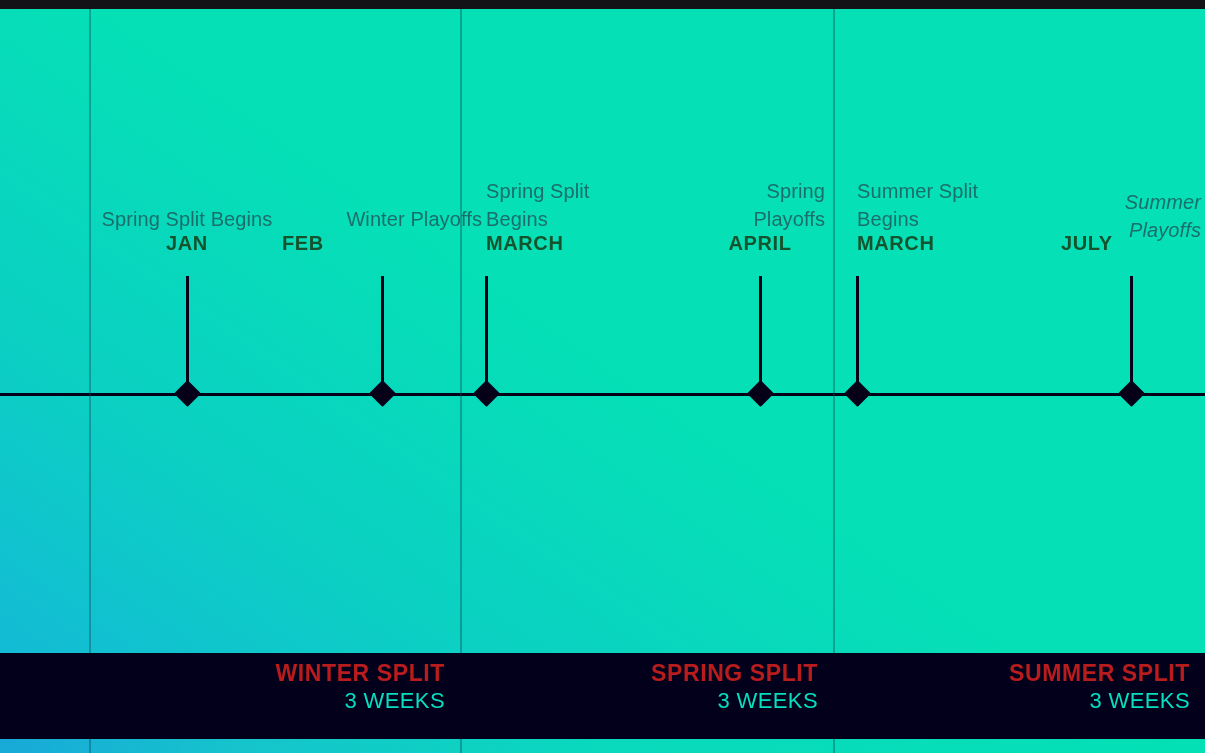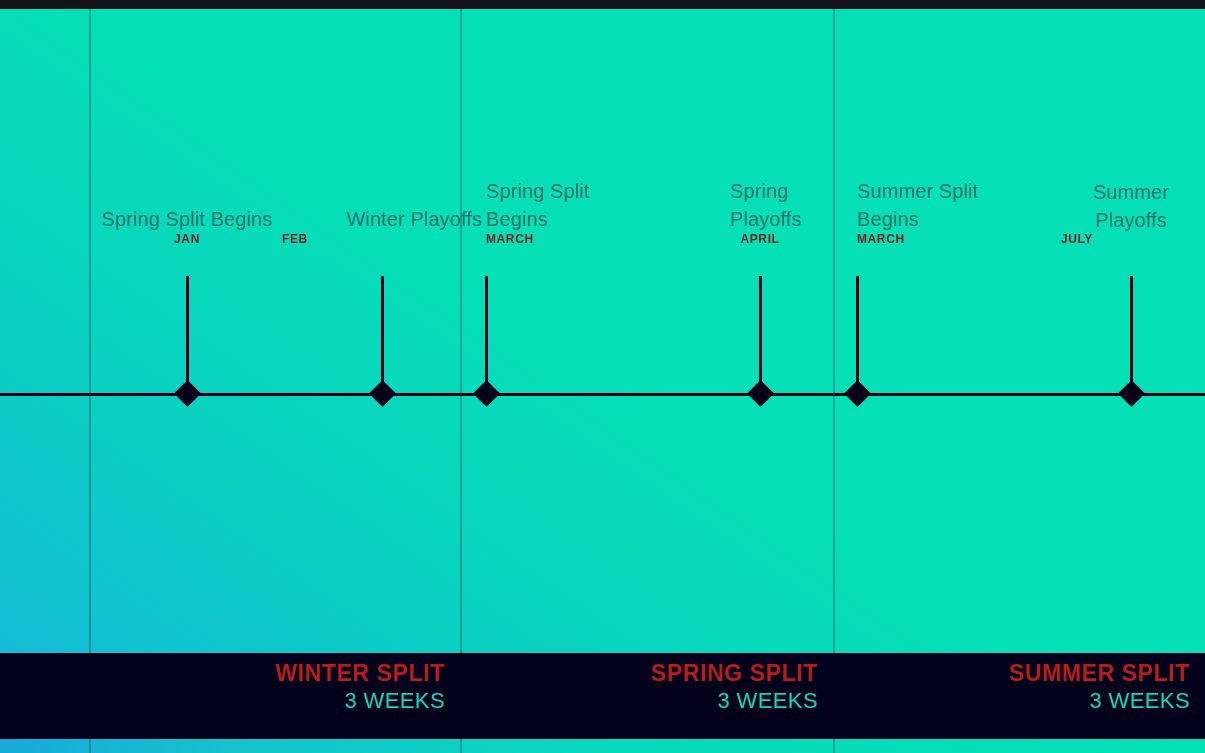--- a/index.html
+++ b/index.html
@@ -72,23 +72,23 @@
     bottom: 100%;
     font-size: 20px;
     line-height: 28px;
     color: #1a6f6a;
     letter-spacing: 0.1px;
     white-space: pre-line;
     font-weight: 400;
   }
   .ms-month {
     position: absolute;
-    font-size: 12px;
+    font-size: 20px;
     font-weight: bold;
-    color: #7f1d1d;
+    color: #14532d;
     letter-spacing: 0.6px;
   }
   .ms-stem {
     position: absolute;
     width: 3px;
     background: #050018;
   }
   .ms-diamond {
     position: absolute;
     width: 19px;
@@ -183,35 +183,35 @@
         <div class="ms-diamond" style="left: 373px; top: 384px;"></div>
       </div>
       <div class="milestone" style="left: 0px; top: 0px;">
         <div class="ms-label" style="position: absolute; width: 130px; bottom: auto; top: 177px; left: 486px; text-align: left;">Spring Split
 Begins</div>
         <div class="ms-month" style="width: 130px; top: 232px; left: 486px; text-align: left;">MARCH</div>
         <div class="ms-stem" style="left: 485px; top: 276px; height: 118px;"></div>
         <div class="ms-diamond" style="left: 477px; top: 384px;"></div>
       </div>
       <div class="milestone" style="left: 0px; top: 0px;">
-        <div class="ms-label" style="position: absolute; width: 130px; bottom: auto; top: 177px; left: 730px; text-align: left;">Spring
+        <div class="ms-label" style="position: absolute; width: 130px; bottom: auto; top: 177px; left: 695px; text-align: right;">Spring
 Playoffs</div>
         <div class="ms-month" style="width: 130px; top: 232px; left: 695px; text-align: center;">APRIL</div>
         <div class="ms-stem" style="left: 759px; top: 276px; height: 118px;"></div>
         <div class="ms-diamond" style="left: 751px; top: 384px;"></div>
       </div>
       <div class="milestone" style="left: 0px; top: 0px;">
         <div class="ms-label" style="position: absolute; width: 140px; bottom: auto; top: 177px; left: 857px; text-align: left;">Summer Split
 Begins</div>
         <div class="ms-month" style="width: 140px; top: 232px; left: 857px; text-align: left;">MARCH</div>
         <div class="ms-stem" style="left: 856px; top: 276px; height: 118px;"></div>
         <div class="ms-diamond" style="left: 848px; top: 384px;"></div>
       </div>
       <div class="milestone" style="left: 0px; top: 0px;">
-        <div class="ms-label" style="position: absolute; width: 140px; bottom: auto; top: 178px; left: 1061px; text-align: center;">Summer
+        <div class="ms-label" style="position: absolute; width: 140px; bottom: auto; top: 188px; left: 1061px; text-align: right; font-style: italic;">Summer
 Playoffs</div>
         <div class="ms-month" style="width: 140px; top: 232px; left: 1061px; text-align: left;">JULY</div>
         <div class="ms-stem" style="left: 1130px; top: 276px; height: 118px;"></div>
         <div class="ms-diamond" style="left: 1122px; top: 384px;"></div>
       </div>
     </div>
 
   <div class="bottom-bar"></div>
 
   <div id="splits-layer">

